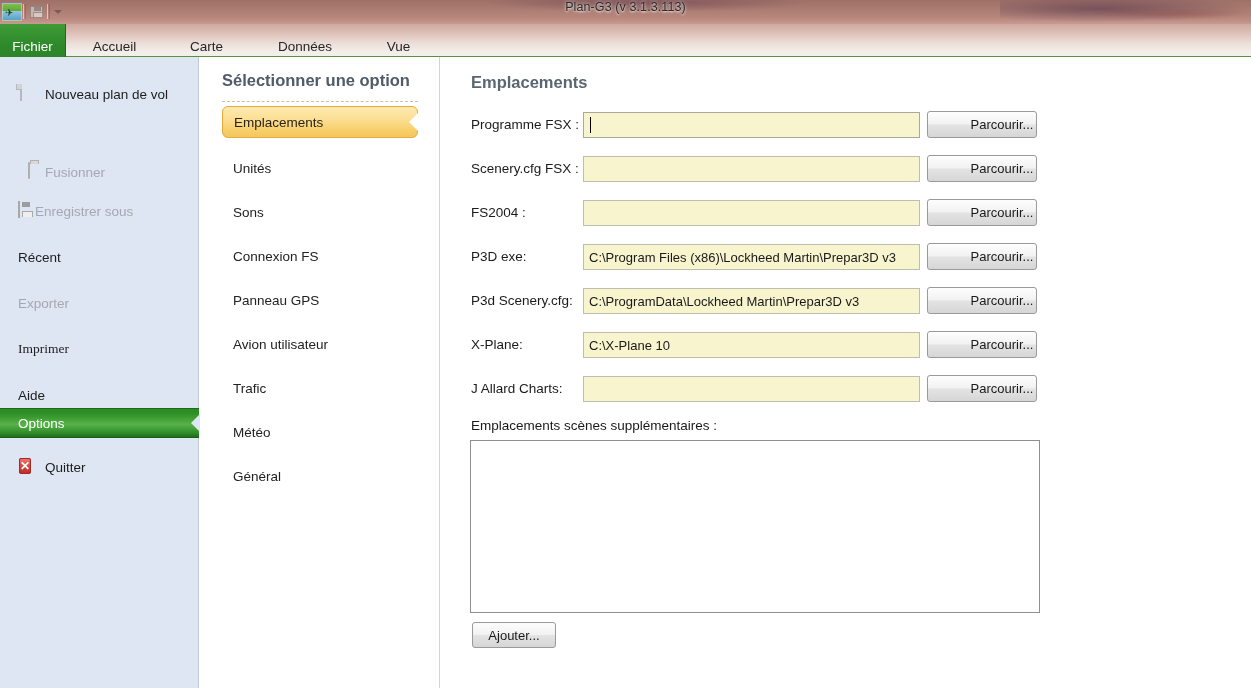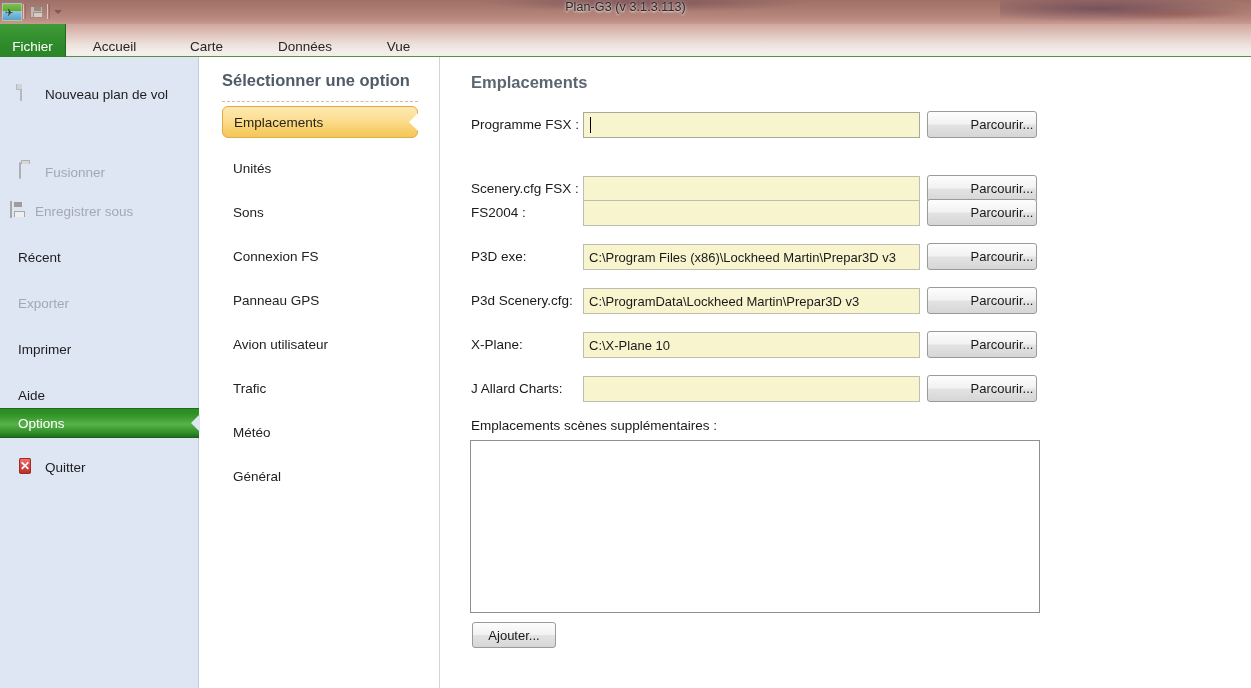--- a/index.html
+++ b/index.html
@@ -159,21 +159,21 @@
     width: 199px;
     height: 30px;
     display: flex;
     align-items: center;
     padding-left: 18px;
     font-size: 13.5px;
     color: #1d1d1d;
     cursor: default;
     white-space: nowrap;
   }
-  .side-item.disabled { color: #a3a9b2; }
+  .side-item.disabled { color: #a3a9b2; text-align: center; }
   .side-item.plain { padding-left: 18px; }
   .side-item.with-icon { padding-left: 18px; }
   .side-icon {
     width: 20px; height: 18px;
     margin-right: 7px;
     flex: 0 0 20px;
     position: relative;
   }
   
   .ico-page {
@@ -466,21 +466,21 @@
     </div>
 
     <div class="side-item plain" style="top:185px;">
       <span>Récent</span>
     </div>
 
     <div class="side-item plain disabled" style="top:231px;">
       <span>Exporter</span>
     </div>
 
-    <div class="side-item plain" style="top:277px;">
+    <div class="side-item plain" style="top:277px;font-family:Liberation Serif, serif;">
       <span>Imprimer</span>
     </div>
 
     <div class="side-item plain" style="top:323px;">
       <span>Aide</span>
     </div>
 
     <div class="side-item plain" id="side-options" style="top:351px;">
       <span>Options</span>
       <span class="notch"></span>
@@ -529,21 +529,21 @@
   <div id="content">
     <div id="content-title">Emplacements</div>
 
     <div class="field-row" style="top:52px;">
       <span class="field-label">Programme FSX :</span>
       <input class="field-input focused" type="text" value="" style="">
       <span class="caret"></span>
       <button class="browse-btn">Parcourir...</button>
     </div>
 
-    <div class="field-row" style="top:96px;margin-top:20px;">
+    <div class="field-row" style="top:96px;">
       <span class="field-label">Scenery.cfg FSX :</span>
       <input class="field-input" type="text" value="" style="">
       <button class="browse-btn">Parcourir...</button>
     </div>
 
     <div class="field-row" style="top:140px;">
       <span class="field-label">FS2004 :</span>
       <input class="field-input" type="text" value="" style="">
       <button class="browse-btn">Parcourir...</button>
     </div>

